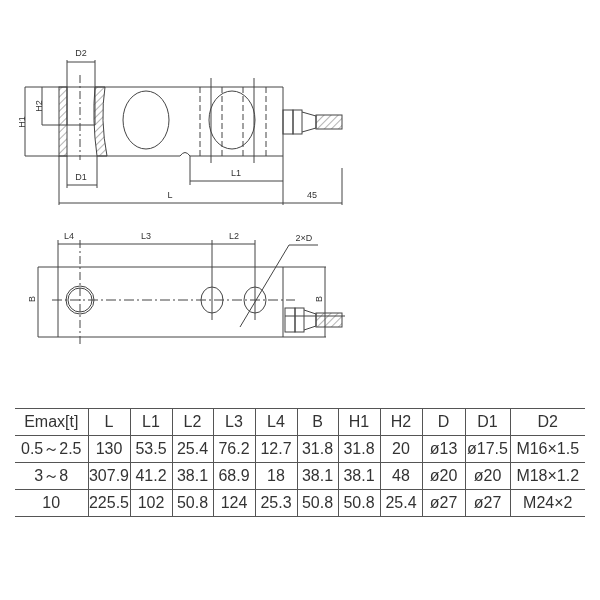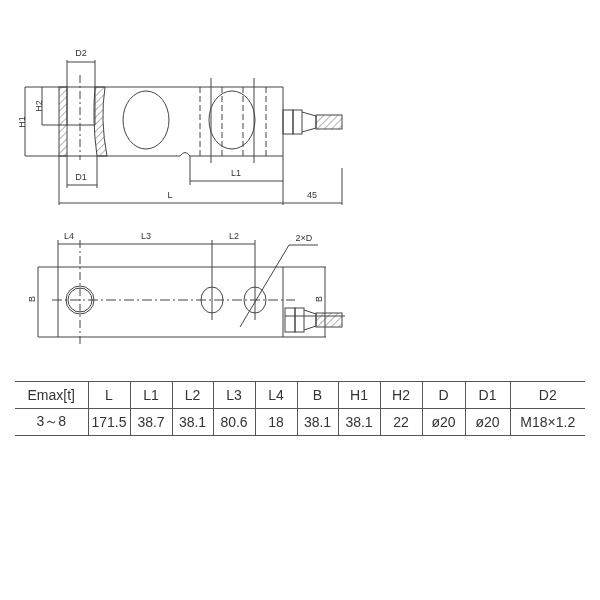--- a/index.html
+++ b/index.html
@@ -1,18 +1,18 @@
 <!DOCTYPE html>
 <html><head>
 <meta charset="utf-8">
 <style>
   html,body{margin:0;padding:0;background:#ffffff;}
   body{width:600px;height:600px;position:relative;overflow:hidden;font-family:"Liberation Sans",sans-serif;color:#333;}
   svg.draw{position:absolute;left:0;top:0;}
-  .spec-table{position:absolute;left:15px;top:381px;border-collapse:collapse;font-family:"Liberation Sans",sans-serif;font-size:14px;color:#333;}
+  .spec-table{position:absolute;left:15px;top:408px;border-collapse:collapse;font-family:"Liberation Sans",sans-serif;font-size:16px;color:#333;}
   .spec-table td{border-left:1px solid #555;border-bottom:1px solid #555;height:26px;text-align:center;padding:0;}
   .spec-table tr:first-child td{border-top:1px solid #555;}
   .spec-table td:first-child{border-left:none;}
   .dim{font-family:"Liberation Sans",sans-serif;font-size:9px;fill:#333;}
 </style>
 </head>
 <body>
 
 <svg class="draw" width="600" height="390" viewBox="0 0 600 390">
   <defs>
@@ -139,27 +139,55 @@
     <td>L3</td>
     <td>L4</td>
     <td>B</td>
     <td>H1</td>
     <td>H2</td>
     <td>D</td>
     <td>D1</td>
     <td>D2</td>
   </tr>
   <tr>
+    <td>0.5～2.5</td>
+    <td>130</td>
+    <td>53.5</td>
+    <td>25.4</td>
+    <td>76.2</td>
+    <td>12.7</td>
+    <td>31.8</td>
+    <td>31.8</td>
+    <td>20</td>
+    <td>ø13</td>
+    <td>ø17.5</td>
+    <td>M16×1.5</td>
+  </tr>
+  <tr>
     <td>3～8</td>
-    <td>171.5</td>
-    <td>38.7</td>
+    <td>307.9</td>
+    <td>41.2</td>
     <td>38.1</td>
-    <td>80.6</td>
+    <td>68.9</td>
     <td>18</td>
     <td>38.1</td>
     <td>38.1</td>
-    <td>22</td>
+    <td>48</td>
     <td>ø20</td>
     <td>ø20</td>
     <td>M18×1.2</td>
+  </tr>
+  <tr>
+    <td>10</td>
+    <td>225.5</td>
+    <td>102</td>
+    <td>50.8</td>
+    <td>124</td>
+    <td>25.3</td>
+    <td>50.8</td>
+    <td>50.8</td>
+    <td>25.4</td>
+    <td>ø27</td>
+    <td>ø27</td>
+    <td>M24×2</td>
   </tr>
 </tbody>
   </table>
 
 </body></html>

